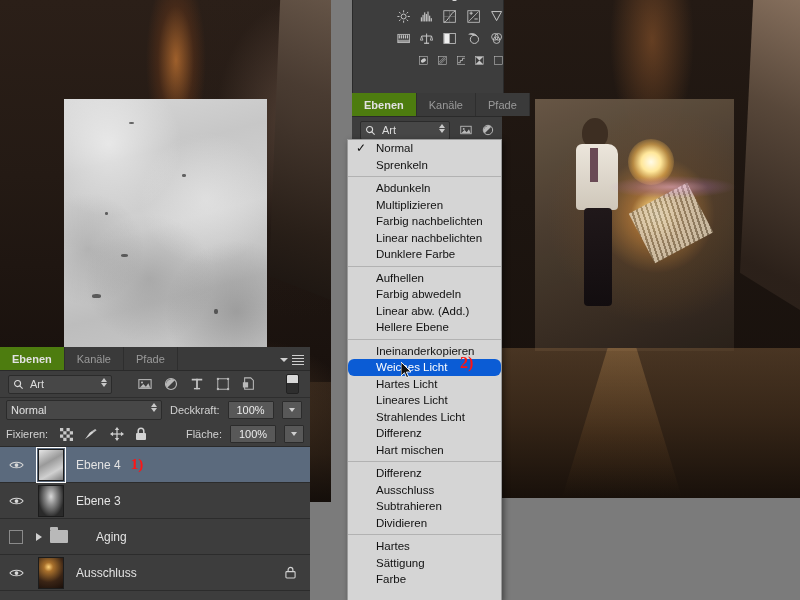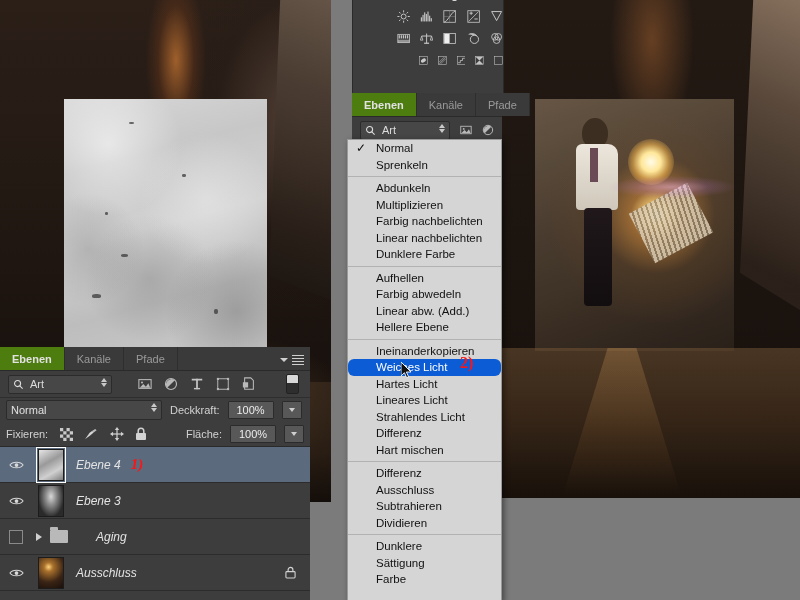--- a/index.html
+++ b/index.html
@@ -194,21 +194,21 @@
   .num-drop i { width:0;height:0;border-left:3px solid transparent;border-right:3px solid transparent;border-top:4px solid #cfcfcf; }
 
   .lock-row {
     display:flex; align-items:center;
     height: 24px; padding: 0 6px; gap: 8px;
     background:#3d3d3d;
     border-bottom:1px solid #2a2a2a;
   }
   .lock-icons { display:flex; align-items:center; gap:11px; margin-left:4px; }
 
-  .layers-list { background:#3d3d3d;font-style:italic; }
+  .layers-list { background:#3d3d3d; }
   .layer-row {
     display:flex; align-items:center;
     height: 35px;
     border-bottom: 1px solid #2c2c2c;
     position: relative;
     padding-left: 2px;
   }
   .layer-row.selected { background:#5b6a7d; }
   .eye-cell { width: 28px; display:flex; align-items:center; justify-content:center; }
   .thumb-cell { width: 42px; display:flex; align-items:center; justify-content:center; }
@@ -475,21 +475,21 @@
       <div class="bm-item">Lineares Licht</div>
       <div class="bm-item">Strahlendes Licht</div>
       <div class="bm-item">Differenz</div>
       <div class="bm-item">Hart mischen</div>
       <div class="bm-sep"></div>
       <div class="bm-item">Differenz</div>
       <div class="bm-item">Ausschluss</div>
       <div class="bm-item">Subtrahieren</div>
       <div class="bm-item">Dividieren</div>
       <div class="bm-sep"></div>
-      <div class="bm-item">Dunklere</div>
+      <div class="bm-item">Hartes</div>
       <div class="bm-item">Sättigung</div>
       <div class="bm-item">Farbe</div>
     </div>
 
   <div class="panel" style="left:0; top:347px; width:310px; height:253px;">
 
     <div class="panel-tabbar">
       <div class="ptab active">Ebenen</div>
       <div class="ptab">Kanäle</div>
       <div class="ptab">Pfade</div>

